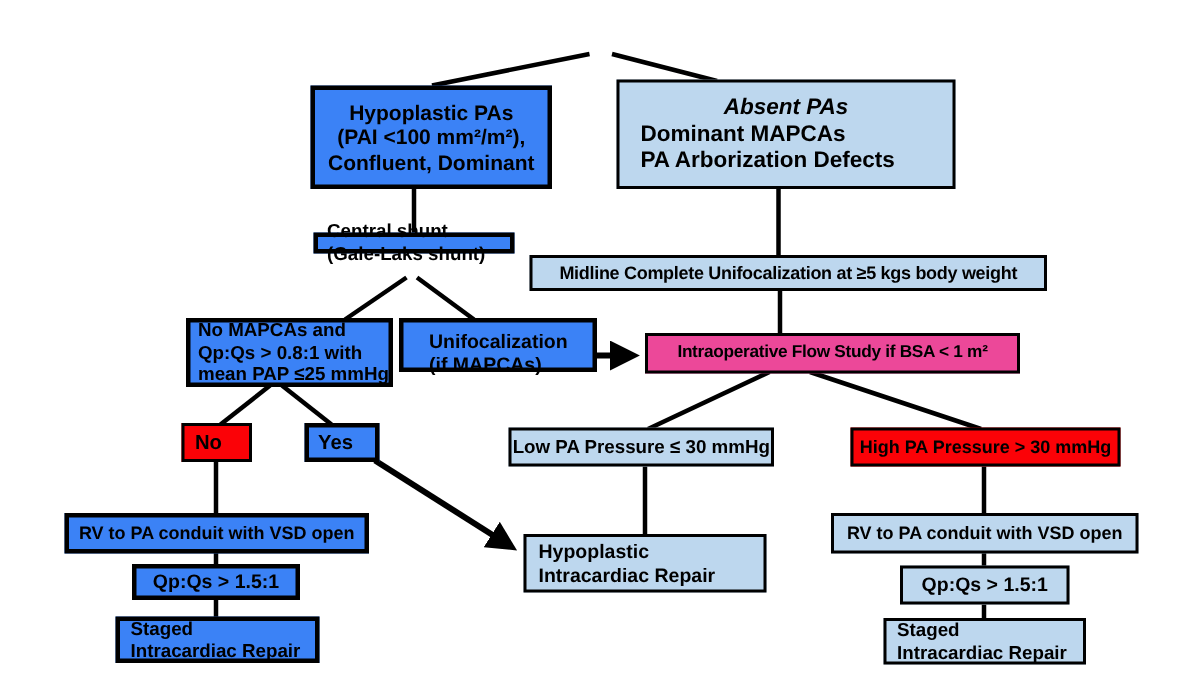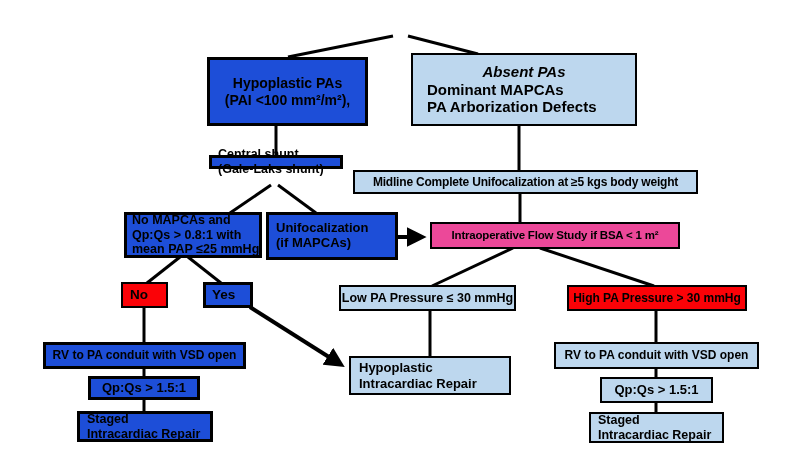--- a/index.html
+++ b/index.html
@@ -14,35 +14,35 @@
   .node{
     position:absolute;
     box-sizing:border-box;
     display:flex;flex-direction:column;justify-content:center;
     font-weight:bold;color:#000;
     line-height:1.18;
     white-space:nowrap;
   }
   .center{align-items:center;text-align:center;}
   .left{align-items:flex-start;text-align:left;}
-  .gray{background:#1d4ed8;border:3px solid #000;}
+  .gray{background:#3b82f6;border:3px solid #000;}
   .blue{background:#BDD7EE;border:2px solid #000;}
   .green{background:#2D9246;border:2px solid #000;}
   .amber{background:#ec4899;border:2px solid #000;}
   .red{background:#FB0207;border:2px solid #000;}
 
   
   #n-pulmonary     {left:288px;top:7px;  width:227px;height:29px;font-size:17px;}
   #n-hypoplastic   {left:207px;top:57px; width:161px;height:69px;font-size:14px;}
   #n-absent        {left:411px;top:53px; width:226px;height:73px;font-size:15px;padding-left:14px;}
   #n-absent .c1    {align-self:center;margin-right:14px;font-style:italic;}
   #n-central       {left:209px;top:155px;width:134px;height:14px;font-size:12.5px;padding-left:6px;}
   #n-midline       {left:353px;top:170px;width:345px;height:24px;font-size:12px;letter-spacing:-0.2px;}
   #n-nomapcas      {left:124px;top:212px;width:138px;height:46px;font-size:12.5px;padding-left:5px;}
-  #n-unifocal      {left:266px;top:212px;width:132px;height:48px;font-size:13px;padding-left:7px;justify-content:flex-start;padding-top:5px;}
+  #n-unifocal      {left:266px;top:212px;width:132px;height:36px;font-size:13px;padding-left:17px;justify-content:flex-start;padding-top:5px;}
   #n-flow          {left:430px;top:222px;width:250px;height:27px;font-size:11.5px;letter-spacing:-0.2px;}
   #n-no            {left:121px;top:282px;width:47px; height:26px;font-size:13.5px;padding-left:7px;}
   #n-yes           {left:203px;top:282px;width:50px; height:26px;font-size:13.5px;padding-left:6px;}
   #n-low           {left:339px;top:285px;width:177px;height:26px;font-size:12.5px;}
   #n-high          {left:567px;top:285px;width:180px;height:26px;font-size:12px;}
   #n-rv-left       {left:43px; top:342px;width:203px;height:27px;font-size:12px;}
   #n-qpqs-left     {left:88px; top:376px;width:112px;height:24px;font-size:13px;}
   #n-staged-left   {left:77px; top:411px;width:136px;height:31px;font-size:12.5px;padding-left:7px;}
   #n-simultaneous  {left:349px;top:356px;width:162px;height:39px;font-size:13px;padding-left:8px;}
   #n-rv-right      {left:554px;top:342px;width:205px;height:27px;font-size:12px;}
@@ -79,20 +79,21 @@
     <line x1="430" y1="311" x2="430" y2="357" stroke="#000" stroke-width="3"></line>
     <line x1="656" y1="311" x2="656" y2="343" stroke="#000" stroke-width="3"></line>
     <line x1="656" y1="368" x2="656" y2="379" stroke="#000" stroke-width="3"></line>
     <line x1="656" y1="403" x2="656" y2="414" stroke="#000" stroke-width="3"></line>
   </svg>
 
 
   <div id="n-hypoplastic" class="node gray center">
     <div>Hypoplastic PAs</div>
     <div>(PAI &lt;100 mm²/m²),</div>
+    <div>Confluent, Dominant</div>
   </div>
 
   <div id="n-absent" class="node blue left">
     <div class="c1">Absent PAs</div>
     <div>Dominant MAPCAs</div>
     <div>PA Arborization Defects</div>
   </div>
 
   <div id="n-central" class="node gray left">
     <div>Central shunt</div>

